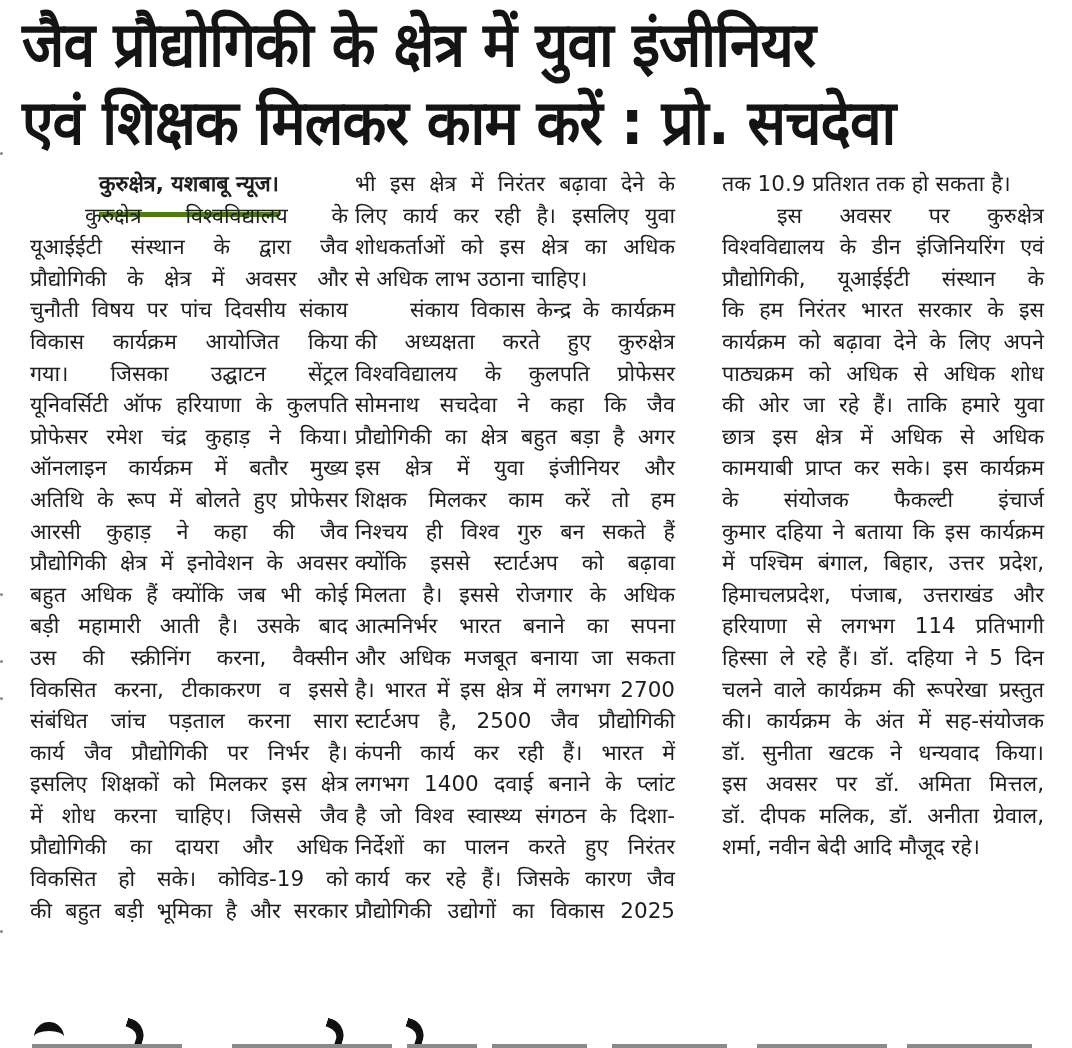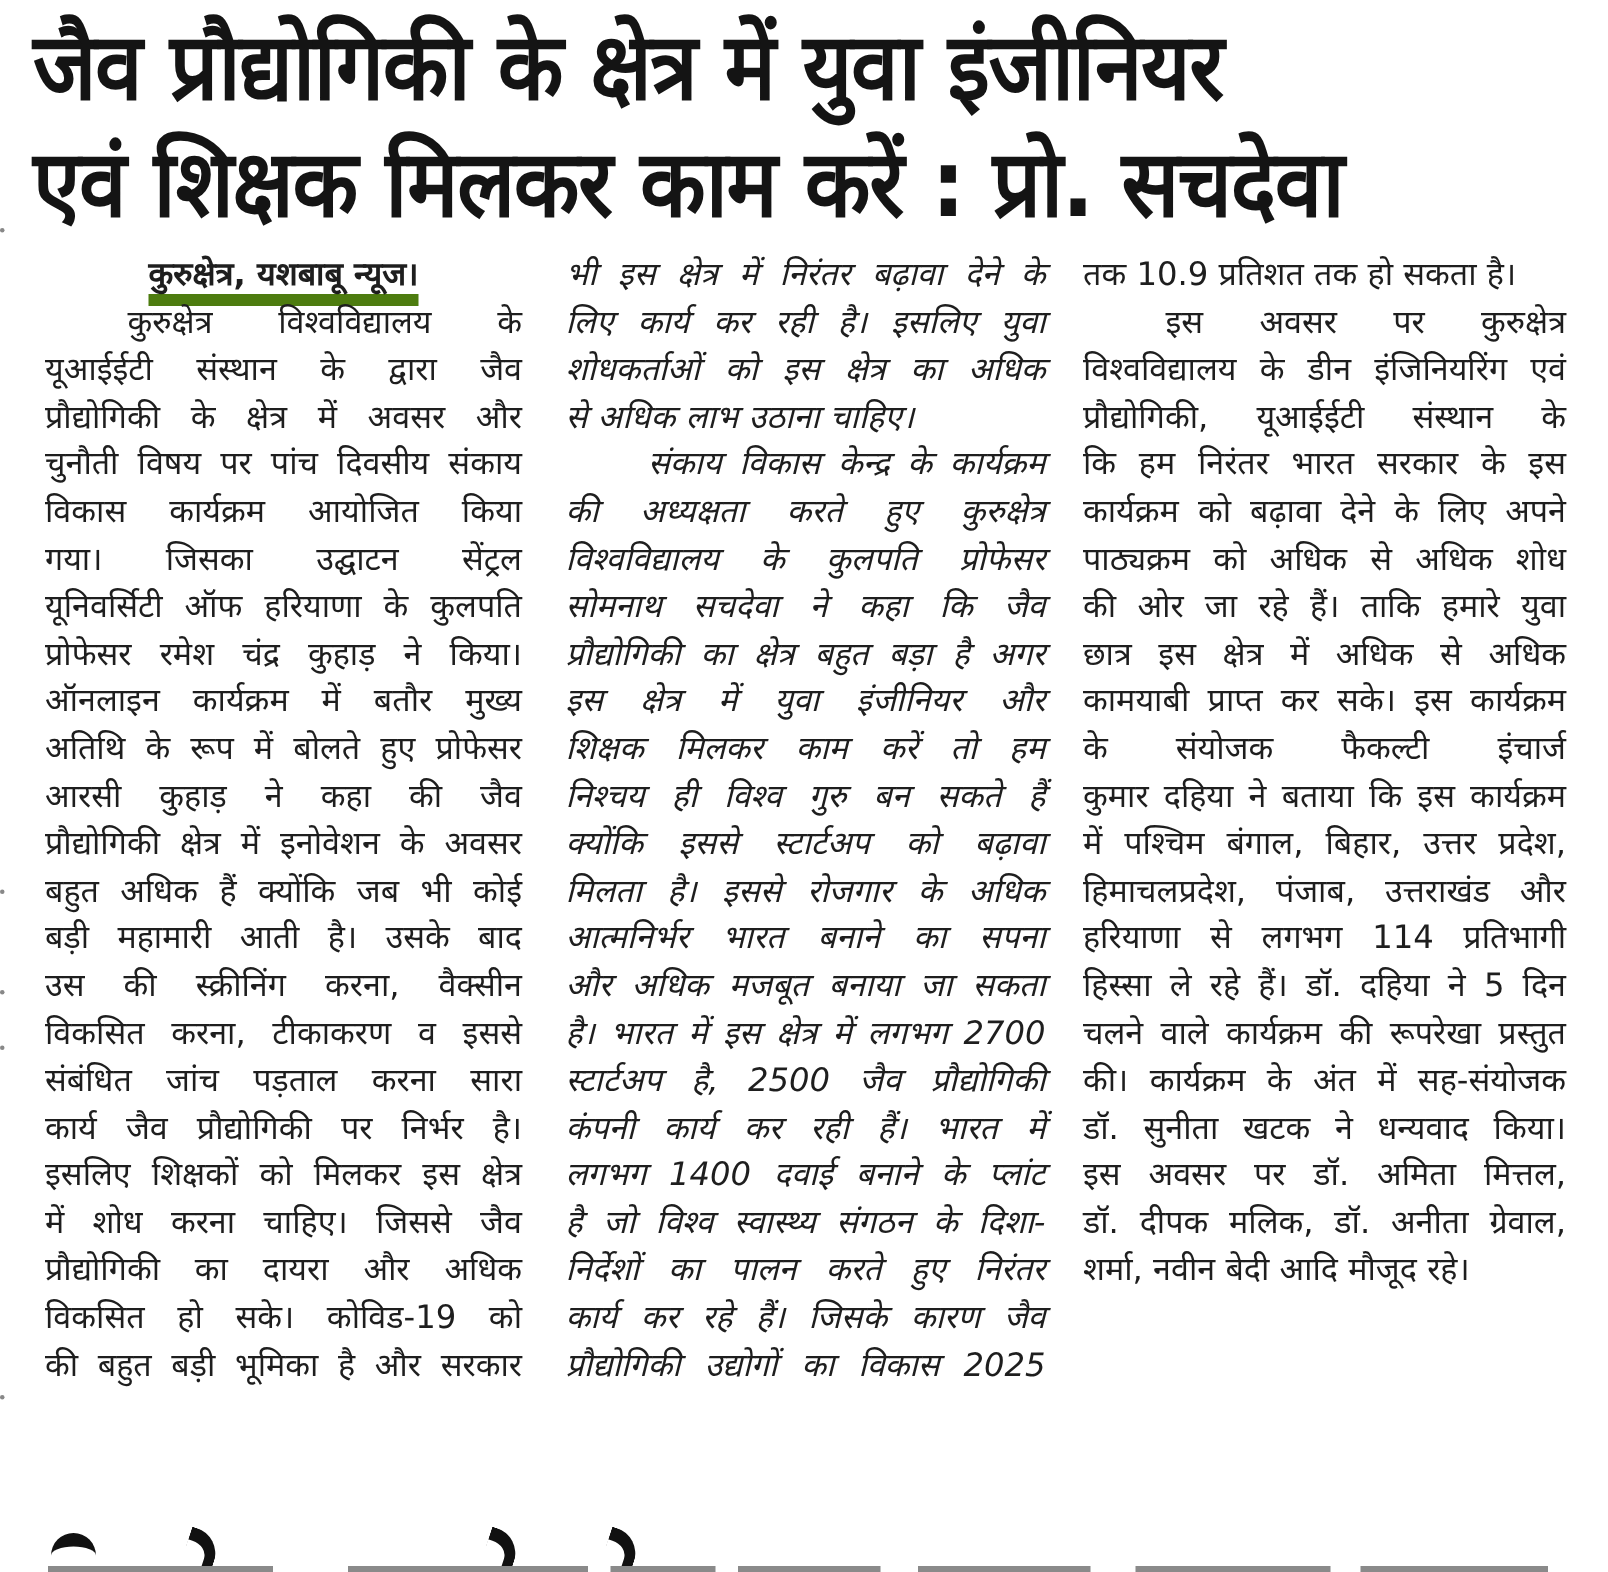--- a/index.html
+++ b/index.html
@@ -42,21 +42,21 @@
       height: 850px;
     }
     .col {
       position: absolute;
       top: 0;
       font-size: 21.5px;
       line-height: 31.6px;
       color: #1e1e1e;
     }
     .col-1 { left: 30px; width: 318px; }
-    .col-2 { left: 377px; width: 320px; font-style: italic; }
+    .col-2 { left: 355px; width: 320px; }
     .col-3 { left: 722px; width: 322px; }
     .col .line {
       display: block;
       white-space: nowrap;
       text-align: justify;
       text-align-last: justify;
       height: 31.6px;
       overflow: visible;
     }
     .col .line.last {
@@ -65,22 +65,22 @@
     .col .line.indent {
       padding-left: 55px;
     }
     .dateline {
       display: block;
       text-align: center;
       font-weight: bold;
       height: 31.6px;
     }
     .dateline span {
-      border-bottom: 8px solid #4d7c0f;
-      padding-bottom: 0;
+      border-bottom: 5px solid #4d7c0f;
+      padding-bottom: 16px;
     }
     .next-headline {
       position: absolute;
       left: 22px;
       top: 1016px;
       width: 1030px;
       height: 32px;
       overflow: hidden;
     }
     .next-headline .glyph-bar {

